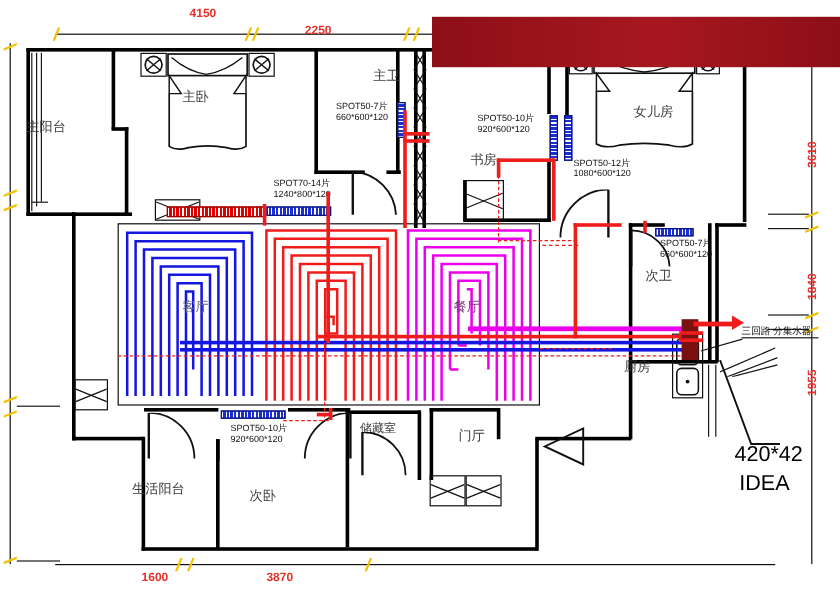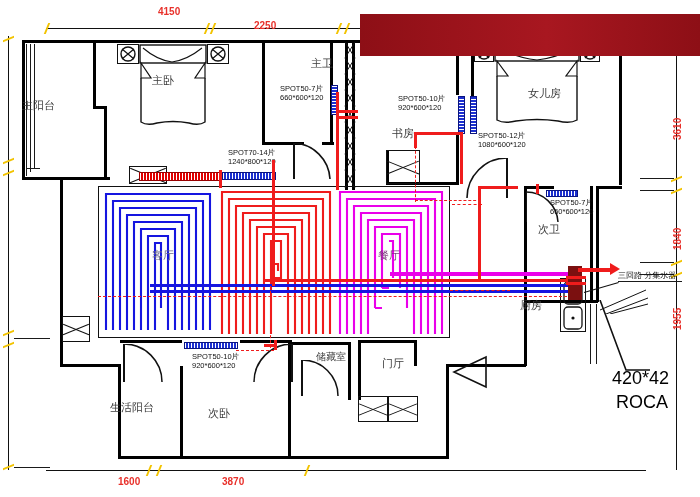--- a/index.html
+++ b/index.html
@@ -259,21 +259,21 @@
       <circle cx="13" cy="15" r="1.6" fill="#111"></circle>
         <circle cx="13" cy="40" r="1.6" fill="#111"></circle>
     </svg>
   </div>
   <div class="thin" style="left:590px;top:304px;width:1.4px;height:60px;"></div>
   <div class="thin" style="left:596px;top:304px;width:1.4px;height:60px;"></div>
 
   <div class="wall" style="left:288px;top:342px;width:3px;height:114px;"></div>
   <div class="wall" style="left:288px;top:342px;width:62px;height:3px;"></div>
   <div class="wall" style="left:348px;top:342px;width:3px;height:58px;"></div>
-  <div class="rlabel" style="left:316px;top:350px;font-size:10px;">储藏室</div>
+  <div class="rlabel" style="left:300px;top:350px;font-size:10px;">储藏室</div>
   <div class="abs" style="left:300px;top:360px;width:40px;height:38px;">
     <svg width="40" height="38">
         <path d="M2 0 A36 36 0 0 1 38 36" fill="none" stroke="#111" stroke-width="1.5"></path>
         <path d="M2 0 L2 36" stroke="#111" stroke-width="2"></path>
       </svg>
   </div>
   <div class="wall" style="left:358px;top:340px;width:3px;height:60px;"></div>
   <div class="wall" style="left:358px;top:340px;width:58px;height:3px;"></div>
   <div class="wall" style="left:414px;top:340px;width:3px;height:26px;"></div>
   <div class="rlabel" style="left:382px;top:356px;">门厅</div>
@@ -410,18 +410,18 @@
       <path d="M0 22 L46 2 M6 26 L48 10 M10 26 L48 16" stroke="#111" stroke-width="1" fill="none"></path>
     </svg>
   </div>
 
   <div class="abs" style="left:592px;top:300px;width:60px;height:80px;">
     <svg width="60" height="80">
         <path d="M8 0 L34 70 L58 70" stroke="#111" stroke-width="1.6" fill="none"></path>
       </svg>
   </div>
   <div class="bigtxt" style="left:612px;top:368px;">420*42</div>
-  <div class="bigtxt" style="left:616px;top:392px;">ROCA</div>
+  <div class="bigtxt" style="left:616px;top:392px;">IDEA</div>
 
   <div id="banner">
   </div>
 
 </div>
 
 </body></html>

